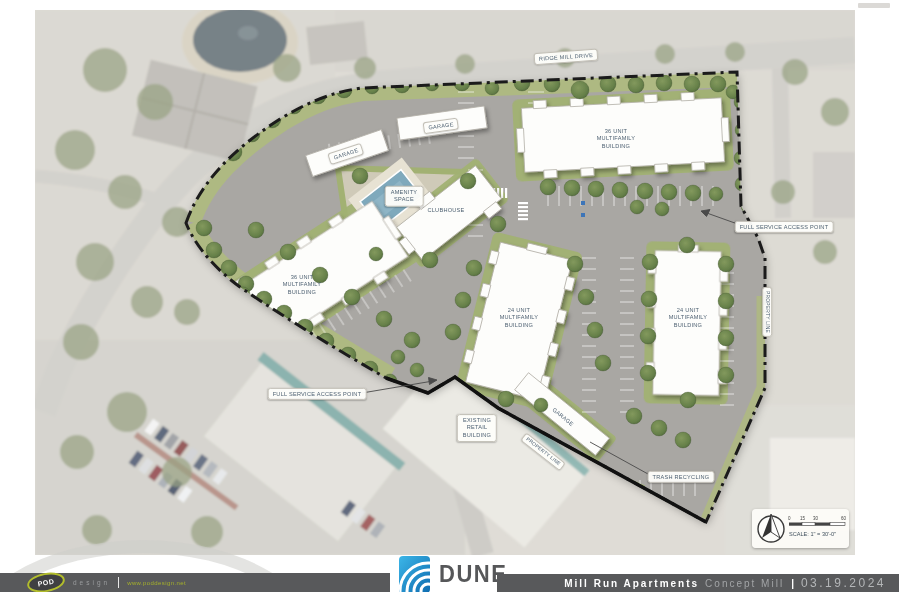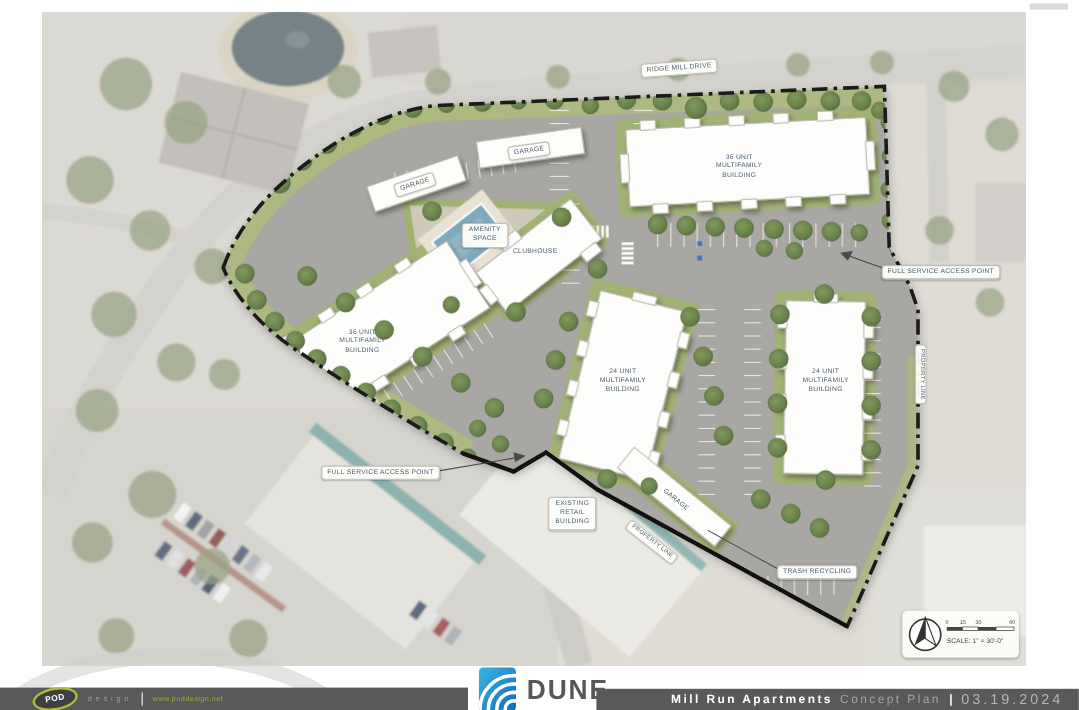--- a/index.html
+++ b/index.html
@@ -503,18 +503,18 @@
           <circle cx="29" cy="35" r="14"></circle>
           <circle cx="29" cy="35" r="21"></circle>
           <circle cx="29" cy="35" r="28"></circle>
       </g>
     </svg>
     <span class="dune-name">DUNE</span>
   </div>
 
   <div class="bar-right">
     <span class="proj-bold">Mill Run Apartments</span>
-    <span class="proj-reg">Concept Plan</span>
+    <span class="proj-reg">Concept Mill</span>
     <span class="proj-sep">|</span>
     <span class="proj-date">03.19.2024</span>
   </div>
 
 </div>
 
 </body></html>

